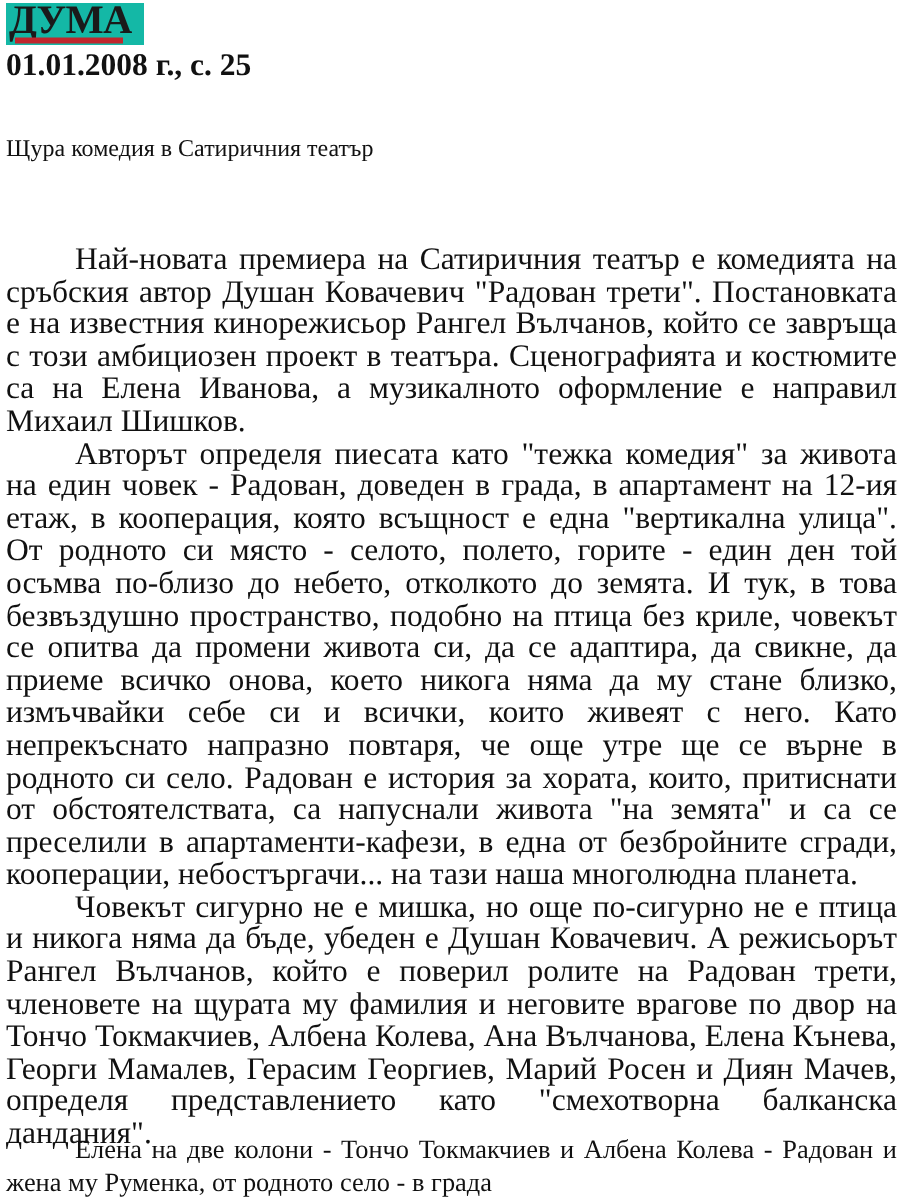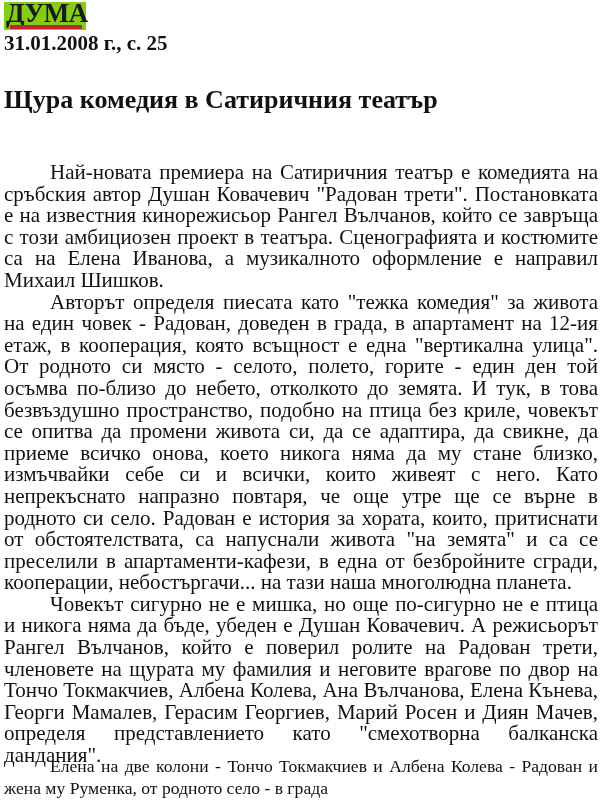--- a/index.html
+++ b/index.html
@@ -12,23 +12,23 @@
       height: 800px;
       overflow: hidden;
       position: relative;
       font-family: "Liberation Serif", "DejaVu Serif", serif;
       color: #111111;
     }
     .logo {
       position: absolute;
       left: 4px;
       top: 2px;
-      width: 82px;
+      width: 92px;
       height: 28px;
-      background: #84cc16;
+      background: #14b8a6;
     }
     .logo-text {
       position: absolute;
       left: 2px;
       top: -3px;
       font-family: "Liberation Serif", serif;
       font-weight: bold;
       font-size: 27px;
       letter-spacing: -0.5px;
       color: #1a1a1a;
@@ -47,22 +47,22 @@
       left: 4px;
       top: 31px;
       font-weight: bold;
       font-size: 21px;
       line-height: 24px;
     }
     .title {
       position: absolute;
       left: 4px;
       top: 88px;
-      font-weight: bold;
-      font-size: 26px;
+      font-weight: normal;
+      font-size: 16px;
       line-height: 24px;
     }
     .article {
       position: absolute;
       left: 4px;
       top: 162px;
       width: 594px;
       font-size: 21px;
       line-height: 21.6px;
       text-align: justify;
@@ -86,21 +86,21 @@
     }
   </style>
 </head>
 <body>
 
 <div class="logo">
   <span class="logo-text">ДУМА</span>
   <div class="logo-bar"></div>
 </div>
 
-<div class="date-line">31.01.2008 г., с. 25</div>
+<div class="date-line">01.01.2008 г., с. 25</div>
 
 <h1 class="title" style="margin:0">Щура комедия в Сатиричния театър</h1>
 
 <div class="article">
   <p>Най-новата премиера на Сатиричния театър е комедията на сръбския автор Душан Ковачевич "Радован трети". Постановката е на известния кинорежисьор Рангел Вълчанов, който се завръща с този амбициозен проект в театъра. Сценографията и костюмите са на Елена Иванова, а музикалното оформление е направил Михаил Шишков.</p>
   <p>Авторът определя пиесата като "тежка комедия" за живота на един човек - Радован, доведен в града, в апартамент на 12-ия етаж, в кооперация, която всъщност е една "вертикална улица". От родното си място - селото, полето, горите - един ден той осъмва по-близо до небето, отколкото до земята. И тук, в това безвъздушно пространство, подобно на птица без криле, човекът се опитва да промени живота си, да се адаптира, да свикне, да приеме всичко онова, което никога няма да му стане близко, измъчвайки себе си и всички, които живеят с него. Като непрекъснато напразно повтаря, че още утре ще се върне в родното си село. Радован е история за хората, които, притиснати от обстоятелствата, са напуснали живота "на земята" и са се преселили в апартаменти-кафези, в една от безбройните сгради, кооперации, небостъргачи... на тази наша многолюдна планета.</p>
   <p>Човекът сигурно не е мишка, но още по-сигурно не е птица и никога няма да бъде, убеден е Душан Ковачевич. А режисьорът Рангел Вълчанов, който е поверил ролите на Радован трети, членовете на щурата му фамилия и неговите врагове по двор на Тончо Токмакчиев, Албена Колева, Ана Вълчанова, Елена Кънева, Георги Мамалев, Герасим Георгиев, Марий Росен и Диян Мачев, определя представлението като "смехотворна балканска дандания".</p>
 </div>
 
 <div class="caption">

